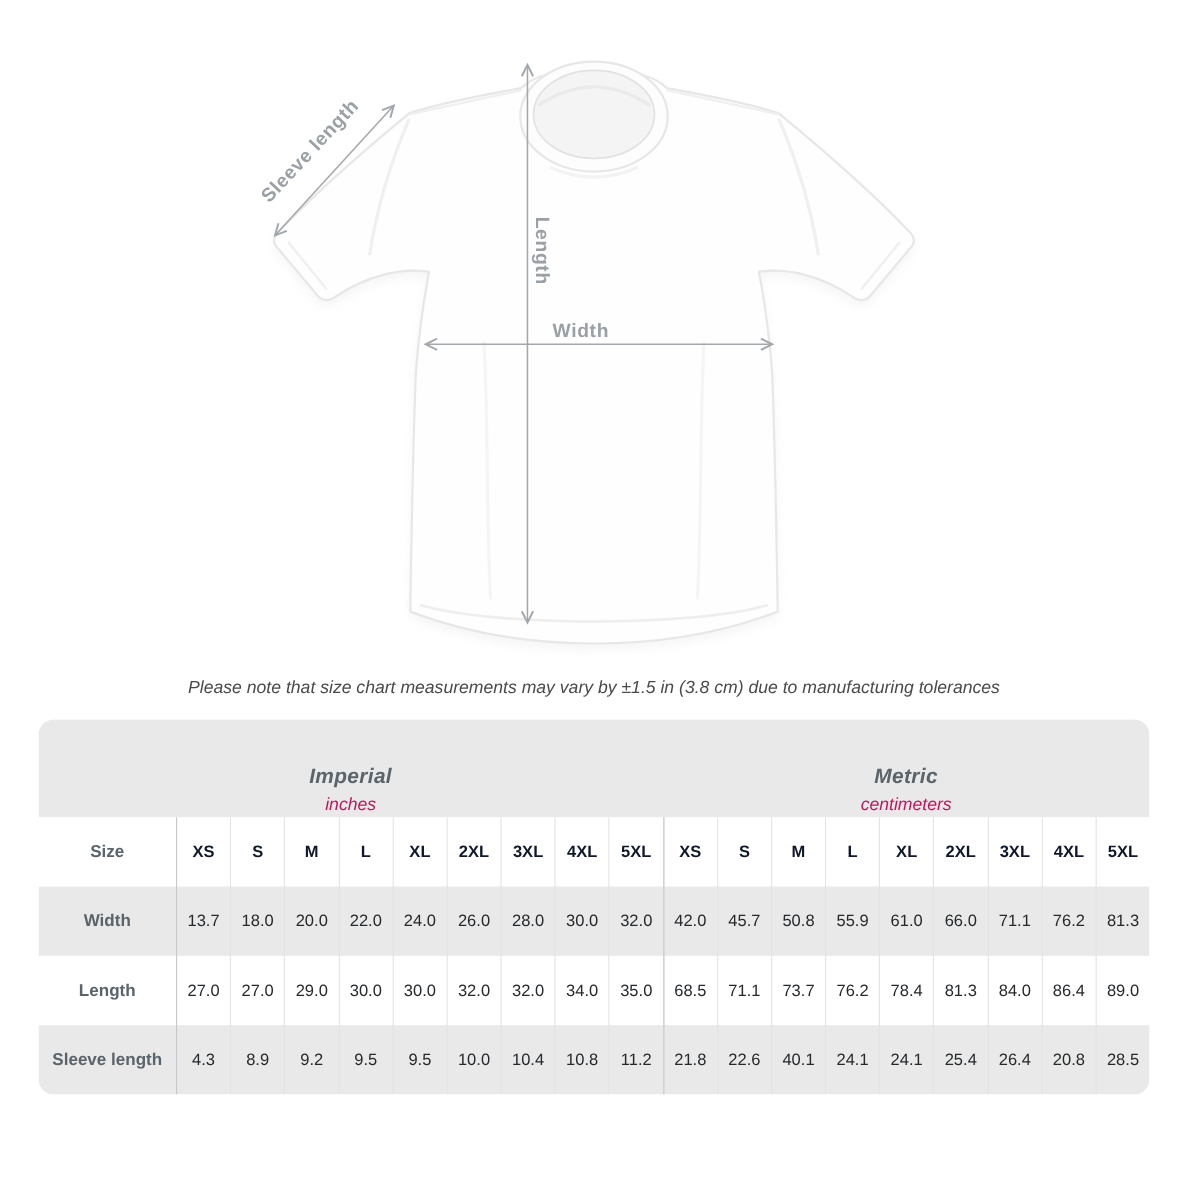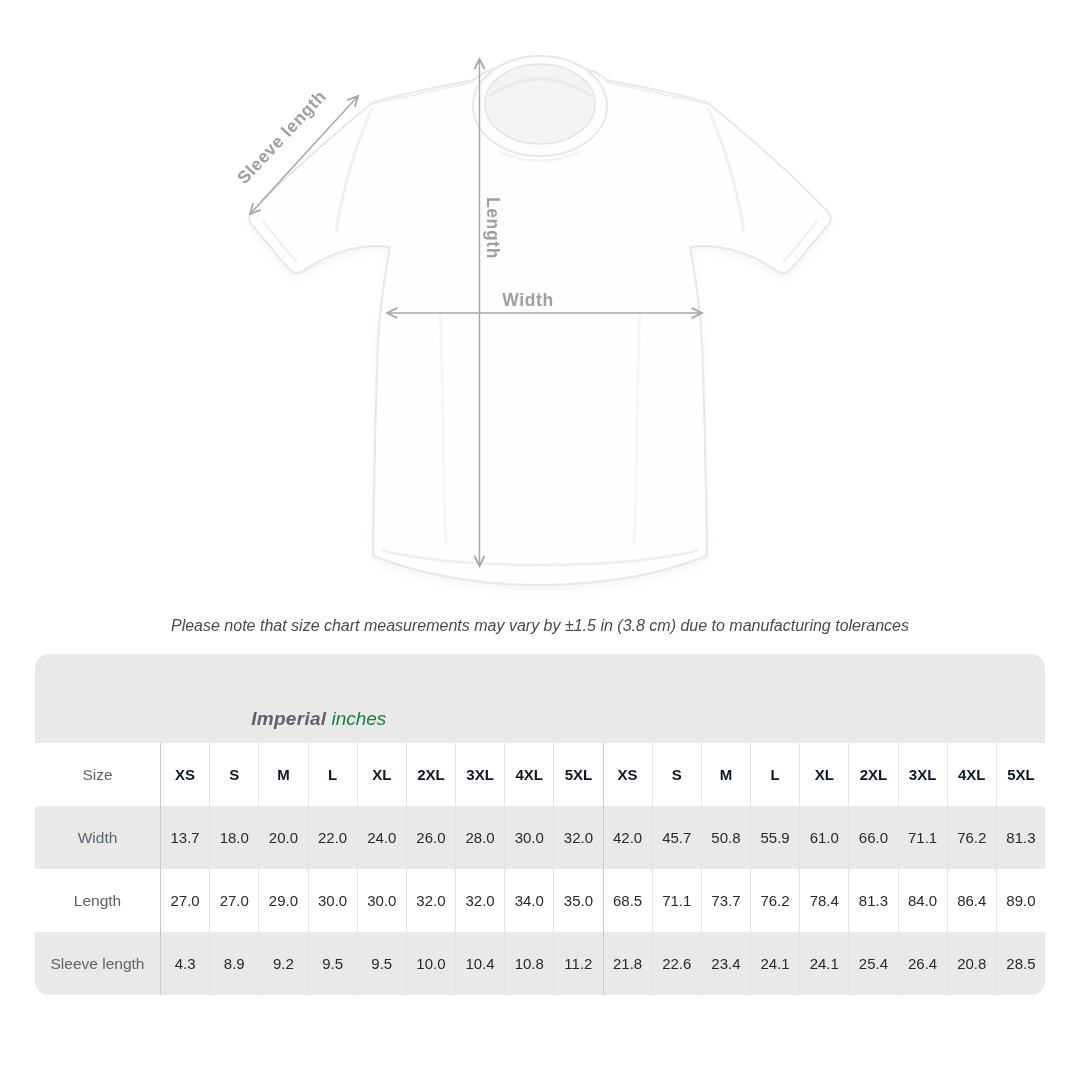--- a/index.html
+++ b/index.html
@@ -32,36 +32,36 @@
   
   .size-table{
     width:1010px;margin:19px auto 0 auto;position:relative;
     border-radius:14px;overflow:hidden;background:#ffffff;
   }
   .group-row{
     display:grid;grid-template-columns:125px repeat(18,1fr);
     background:#e9e9e9;height:89px;
   }
   .group-cell{
-    display:flex;flex-direction:row;align-items:center;justify-content:center;
+    display:flex;flex-direction:column;align-items:center;justify-content:center;
     gap:5px;padding-top:4px;margin-top:36px;
   }
   .group-cell.imperial{grid-column:1 / span 10;}
   .group-cell.metric{grid-column:11 / span 9;}
   .group-title{font-size:19px;font-weight:bold;font-style:italic;color:#5b646b;letter-spacing:.3px;}
-  .group-unit{font-size:19px;font-style:italic;color:#15803d;text-align:center;}
+  .group-unit{font-size:16px;font-style:italic;color:#be185d;text-align:center;}
 
   .row{display:grid;grid-template-columns:125px repeat(18,1fr);height:63px;}
   .row.white{background:#ffffff;}
   .row.band{background:#e9e9e9;}
   .cell{
     display:flex;align-items:center;justify-content:center;
     font-size:15px;color:#26292c;border-left:1px solid #e3e3e3;
   }
-  .cell.rowlabel{border-left:none;font-weight:normal;color:#5b646b;font-size:15.5px;}
+  .cell.rowlabel{border-left:none;font-weight:bold;color:#5b646b;font-size:15.5px;}
   .cell.sizehead{font-weight:bold;color:#0f172a;}
   .divider{position:absolute;top:89px;bottom:0;width:1px;background:#c9c9c9;}
   .divider.d1{left:125px;}
   .divider.d2{left:calc(125px + (100% - 125px)/2);}
 </style>
 </head>
 <body>
 
 <div class="page">
 
@@ -108,20 +108,24 @@
   </div>
 
   <p class="subtitle">Please note that size chart measurements may vary by ±1.5 in (3.8 cm) due to manufacturing tolerances</p>
 
   <div class="size-table">
 
     <div class="group-row">
       <div class="group-cell imperial">
         <span class="group-title">Imperial</span>
         <span class="group-unit">inches</span>
+      </div>
+      <div class="group-cell metric">
+        <span class="group-title">Metric</span>
+        <span class="group-unit">centimeters</span>
       </div>
     </div>
 
     <div class="row white">
       <div class="cell rowlabel">Size</div>
       <div class="cell sizehead">XS</div>
       <div class="cell sizehead">S</div>
       <div class="cell sizehead">M</div>
       <div class="cell sizehead">L</div>
       <div class="cell sizehead">XL</div>
@@ -190,21 +194,21 @@
       <div class="cell">8.9</div>
       <div class="cell">9.2</div>
       <div class="cell">9.5</div>
       <div class="cell">9.5</div>
       <div class="cell">10.0</div>
       <div class="cell">10.4</div>
       <div class="cell">10.8</div>
       <div class="cell">11.2</div>
       <div class="cell">21.8</div>
       <div class="cell">22.6</div>
-      <div class="cell">23.4</div>
+      <div class="cell">40.1</div>
       <div class="cell">24.1</div>
       <div class="cell">24.1</div>
       <div class="cell">25.4</div>
       <div class="cell">26.4</div>
       <div class="cell">20.8</div>
       <div class="cell">28.5</div>
     </div>
 
     <div class="divider d1"></div>
     <div class="divider d2"></div>

